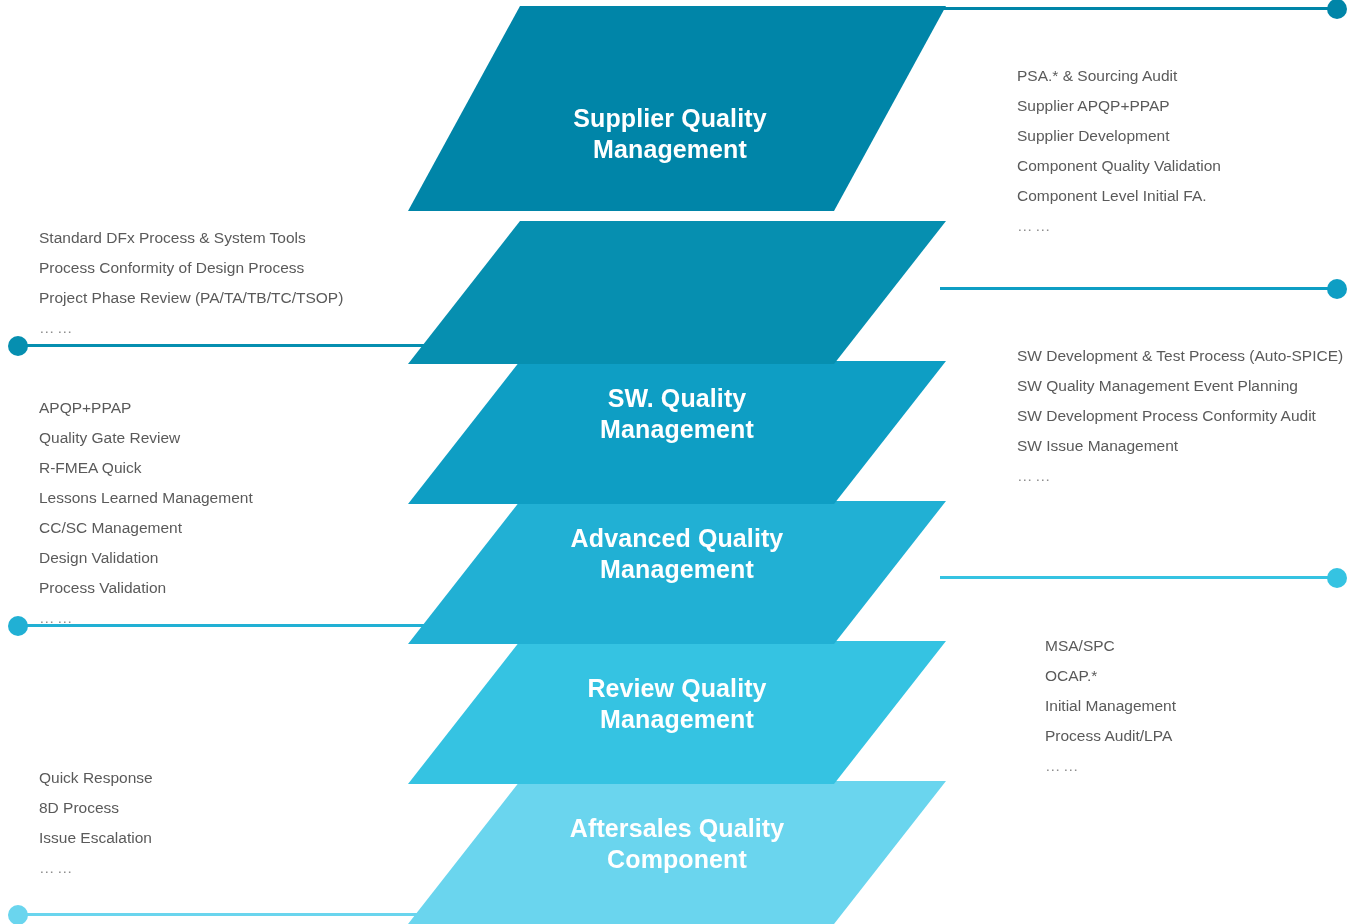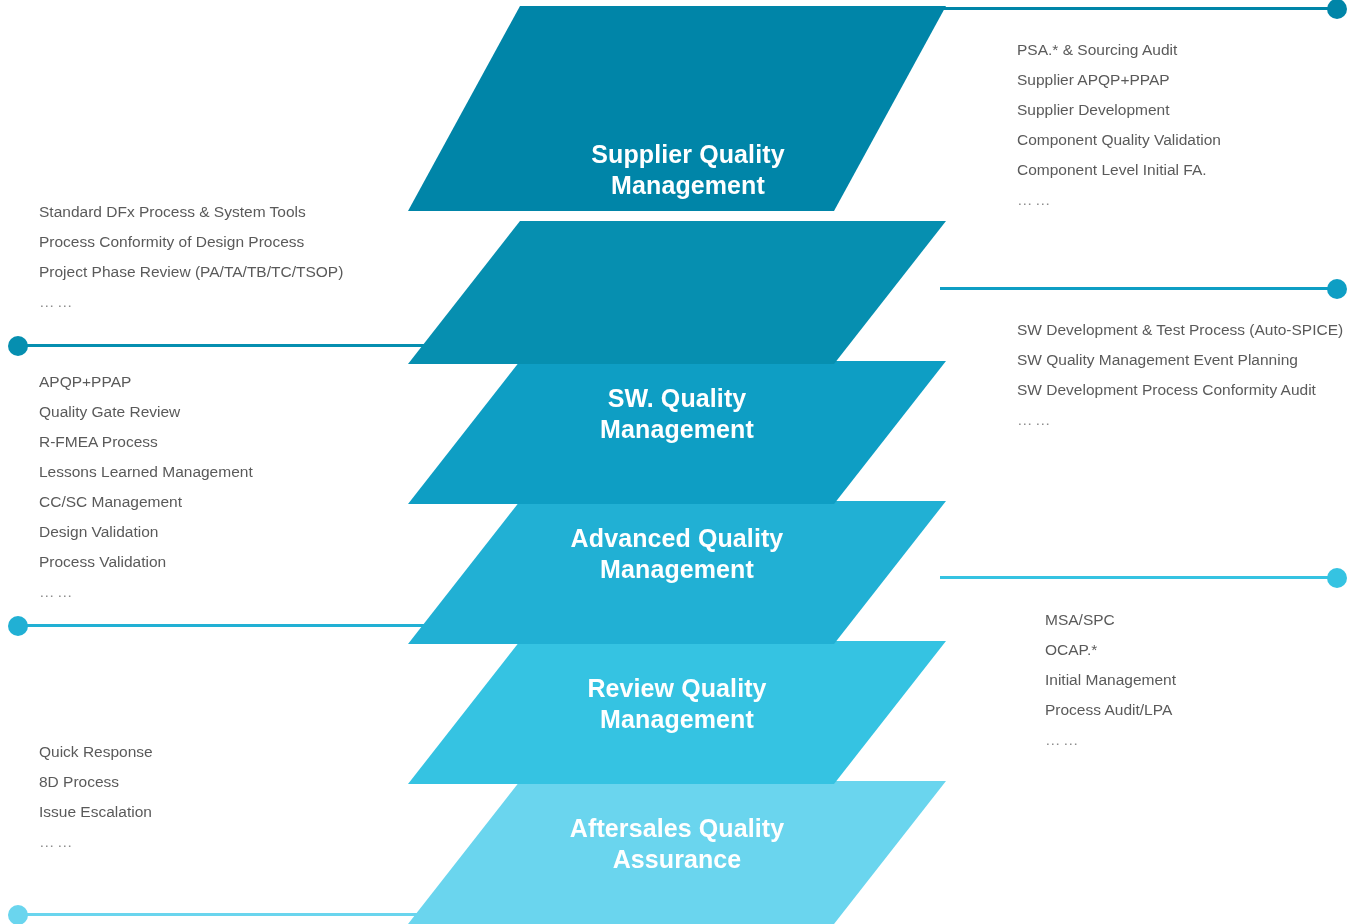--- a/index.html
+++ b/index.html
@@ -28,21 +28,21 @@
     text-align:center;
     color:#ffffff;
     font-weight:bold;
     font-size:25px;
     line-height:1.24;
     letter-spacing:0.1px;
     white-space:pre-line;
   }
 
   
-  .detail-list{position:absolute;}
+  .detail-list{position:absolute;margin-top:26px;}
   .detail-list .item{
     color:#5a5a5a;
     font-size:15.5px;
     line-height:30px;
     white-space:nowrap;
   }
   .detail-list .item.ellipsis{color:#8d8d8d;letter-spacing:2.5px;}
 </style>
 </head>
 <body>
@@ -82,42 +82,42 @@
   <svg id="bands" viewBox="0 0 1356 924" width="1356" height="924">
 
     <polygon points="520,781 946,781 834,924 408,924" fill="#6ad5ee"></polygon>
     <polygon points="520,641 946,641 834,784 408,784" fill="#35c3e2"></polygon>
     <polygon points="520,501 946,501 834,644 408,644" fill="#21b0d4"></polygon>
     <polygon points="520,361 946,361 834,504 408,504" fill="#0e9ec4"></polygon>
     <polygon points="520,221 946,221 834,364 408,364" fill="#068fb0"></polygon>
     <polygon points="520,6 946,6 834,211 408,211" fill="#0085a8"></polygon>
   </svg>
 
-  <div class="band-title" style="left:528px;top:103px;margin-top:36px;">Supplier Quality
+  <div class="band-title" style="left:510px;top:103px;">Supplier Quality
 Management</div>
   <div class="band-title" style="left:517px;top:383px;text-align:center;">SW. Quality
 Management</div>
   <div class="band-title" style="left:517px;top:523px;">Advanced Quality
 Management</div>
   <div class="band-title" style="left:517px;top:673px;">Review Quality
 Management</div>
   <div class="band-title" style="left:517px;top:813px;">Aftersales Quality
-Assurance</div>
+Component</div>
 
   <div class="detail-list" style="left:39px;top:197px;">
     <div class="item">Standard DFx Process &amp; System Tools</div>
     <div class="item">Process Conformity of Design Process</div>
     <div class="item">Project Phase Review (PA/TA/TB/TC/TSOP)</div>
     <div class="item ellipsis">……</div>
   </div>
 
   <div class="detail-list" style="left:39px;top:367px;">
     <div class="item">APQP+PPAP</div>
     <div class="item">Quality Gate Review</div>
-    <div class="item">R-FMEA Process</div>
+    <div class="item">R-FMEA Quick</div>
     <div class="item">Lessons Learned Management</div>
     <div class="item">CC/SC Management</div>
     <div class="item">Design Validation</div>
     <div class="item">Process Validation</div>
     <div class="item ellipsis">……</div>
   </div>
 
   <div class="detail-list" style="left:39px;top:737px;">
     <div class="item">Quick Response</div>
     <div class="item">8D Process</div>
@@ -131,20 +131,21 @@
     <div class="item">Supplier Development</div>
     <div class="item">Component Quality Validation</div>
     <div class="item">Component Level Initial FA.</div>
     <div class="item ellipsis">……</div>
   </div>
 
   <div class="detail-list" style="left:1017px;top:315px;">
     <div class="item">SW Development &amp; Test Process (Auto-SPICE)</div>
     <div class="item">SW Quality Management Event Planning</div>
     <div class="item">SW Development Process Conformity Audit</div>
+    <div class="item">SW Issue Management</div>
     <div class="item ellipsis">……</div>
   </div>
 
   <div class="detail-list" style="left:1045px;top:605px;">
     <div class="item">MSA/SPC</div>
     <div class="item">OCAP.*</div>
     <div class="item">Initial Management</div>
     <div class="item">Process Audit/LPA</div>
     <div class="item ellipsis">……</div>
   </div>

